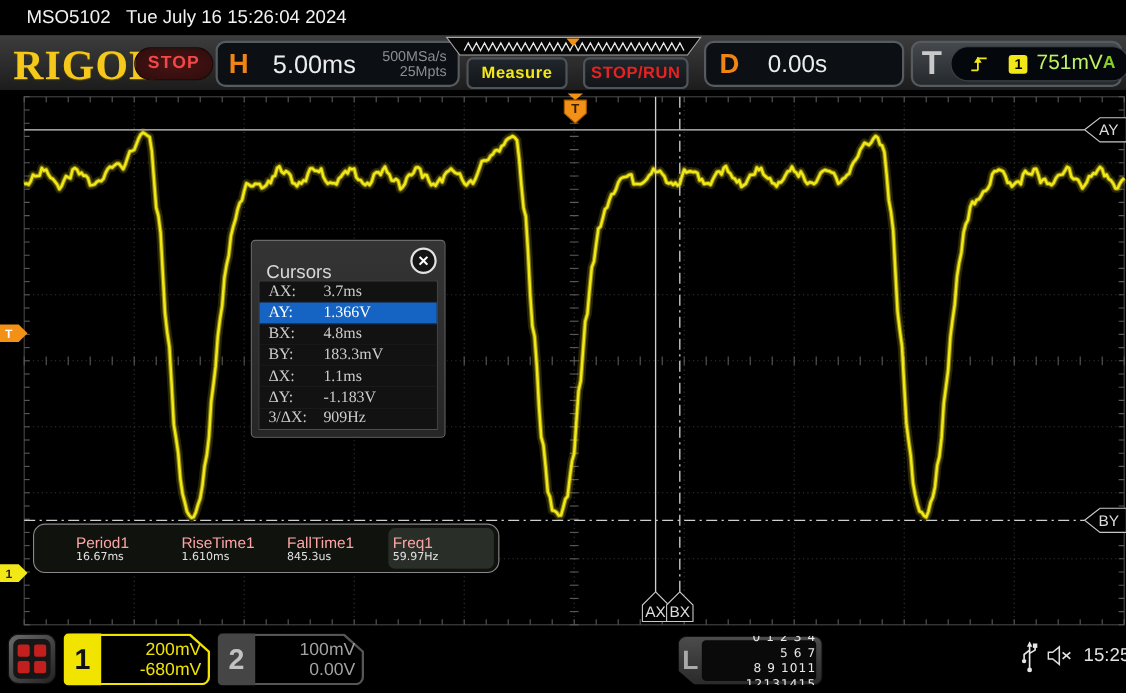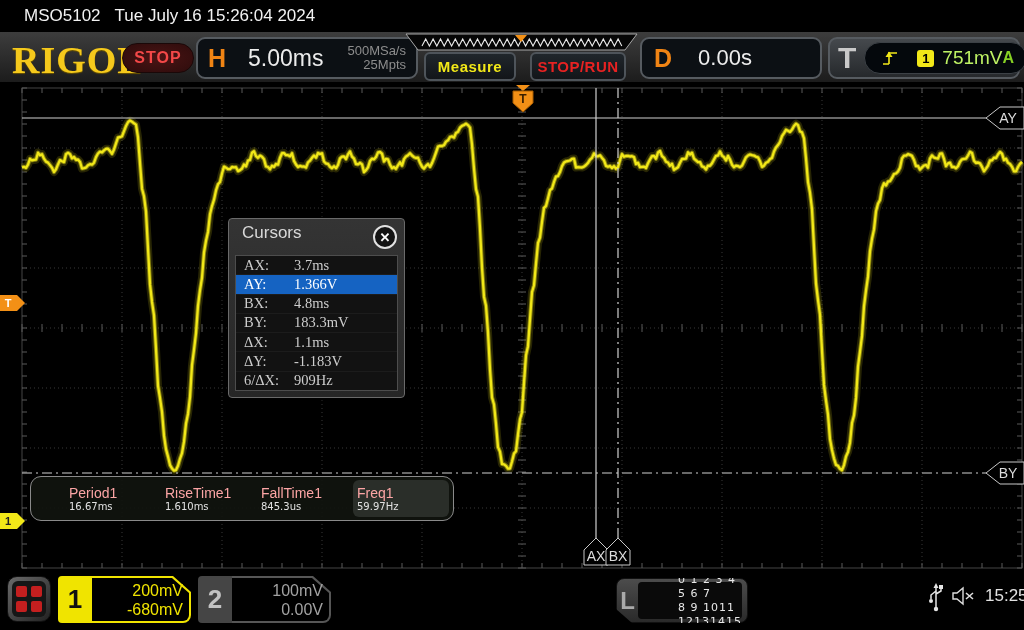--- a/index.html
+++ b/index.html
@@ -48,21 +48,21 @@
   .tpanel .tlevel { margin-left:8px; color:#bef264; font-size:19px; }
   .tpanel .tmode { margin-left:auto; margin-right:12px; color:#86d024; font-size:16px; font-weight:bold; }
 
   
   #scope-svg { position:absolute; left:0; top:84px; width:1024px; height:486px; z-index:1; }
 
   
   .cursors-dialog { position:absolute; left:228px; top:218px; width:177px; height:180px; z-index:6;
     background:linear-gradient(#343434,#262626); border:1px solid #6a6a6a; border-radius:4px;
     box-shadow:0 0 10px rgba(0,0,0,0.8); }
-  .cursors-title { position:absolute; left:13px; top:4px; color:#d8d8d8; font-size:17px; }
+  .cursors-title { position:absolute; left:13px; top:19px; color:#d8d8d8; font-size:17px; }
   .dlg-close { position:absolute; right:7px; top:6px; width:24px; height:24px; border-radius:50%;
     background:#141414; border:2px solid #e2e2e2; color:#fff; font-size:13px; font-weight:bold;
     display:flex; align-items:center; justify-content:center; cursor:default; }
   .cursor-rows { position:absolute; left:6px; right:6px; top:36px; bottom:6px;
     background:#0e0e0e; border:1px solid #4d4d4d; display:flex; flex-direction:column;
     font-family:Liberation Serif, serif; }
   .cursor-row { flex:1; display:flex; align-items:center; color:#cdcdcd; font-size:14.5px;
     border-bottom:1px solid #1c1c1c; background:#121212; }
   .cursor-row:last-child { border-bottom:none; }
   .cursor-row.selected { background:#1563c2; color:#fff; }
@@ -108,21 +108,21 @@
   .coupling-ico { display:inline-block; width:15px; }
   .coupling-ico .bar1 { height:2px; background:currentColor; margin-bottom:3px; }
   .coupling-ico .bar2 { height:2px; background:repeating-linear-gradient(90deg,currentColor 0 3px,transparent 3px 5px); }
 
   .la-badge { position:absolute; left:616px; top:8px; width:132px; height:45px;
     background:linear-gradient(#4c4c4c,#2a2a2a); border:1px solid #111; border-radius:8px;
     clip-path:polygon(0 0, 100% 0, 100% 100%, 16px 100%, 0 calc(100% - 14px)); display:flex; align-items:center; }
   .la-badge .lletter { width:32px; text-align:center; color:#aaa; font-weight:bold; font-size:24px; }
   .la-digits { flex:1; margin-right:5px; height:37px; background:#0a0a0a; border-radius:4px;
     display:flex; flex-direction:column; justify-content:center; color:#e8e8e8;
-    font-family:"DejaVu Sans", sans-serif; font-size:11px; line-height:14px; text-align:left; letter-spacing:1px;padding-left:40px; }
+    font-family:"DejaVu Sans", sans-serif; font-size:11px; line-height:14px; text-align:right; letter-spacing:1px;padding-left:40px; }
 
   .usb-ico { position:absolute; left:928px; top:12px; }
   .spk-ico { position:absolute; left:952px; top:16px; }
   .clock { position:absolute; left:985px; top:16px; color:#e2e2e2; font-size:17px; }
 </style>
 </head>
 <body>
 
 <div id="screen">
 
@@ -522,21 +522,21 @@
         </div>
         <div class="cursor-row">
           <span class="clabel">ΔX:</span>
           <span class="cvalue">1.1ms</span>
         </div>
         <div class="cursor-row">
           <span class="clabel">ΔY:</span>
           <span class="cvalue">-1.183V</span>
         </div>
         <div class="cursor-row">
-          <span class="clabel">6/ΔX:</span>
+          <span class="clabel">3/ΔX:</span>
           <span class="cvalue">909Hz</span>
         </div>
       </div>
   </div>
 
   <div class="meas-panel" id="meas-panel">
       <div class="meas-cell">
         <span class="meas-label">Period1</span>
         <span class="meas-value">16.67ms</span>
       </div>

